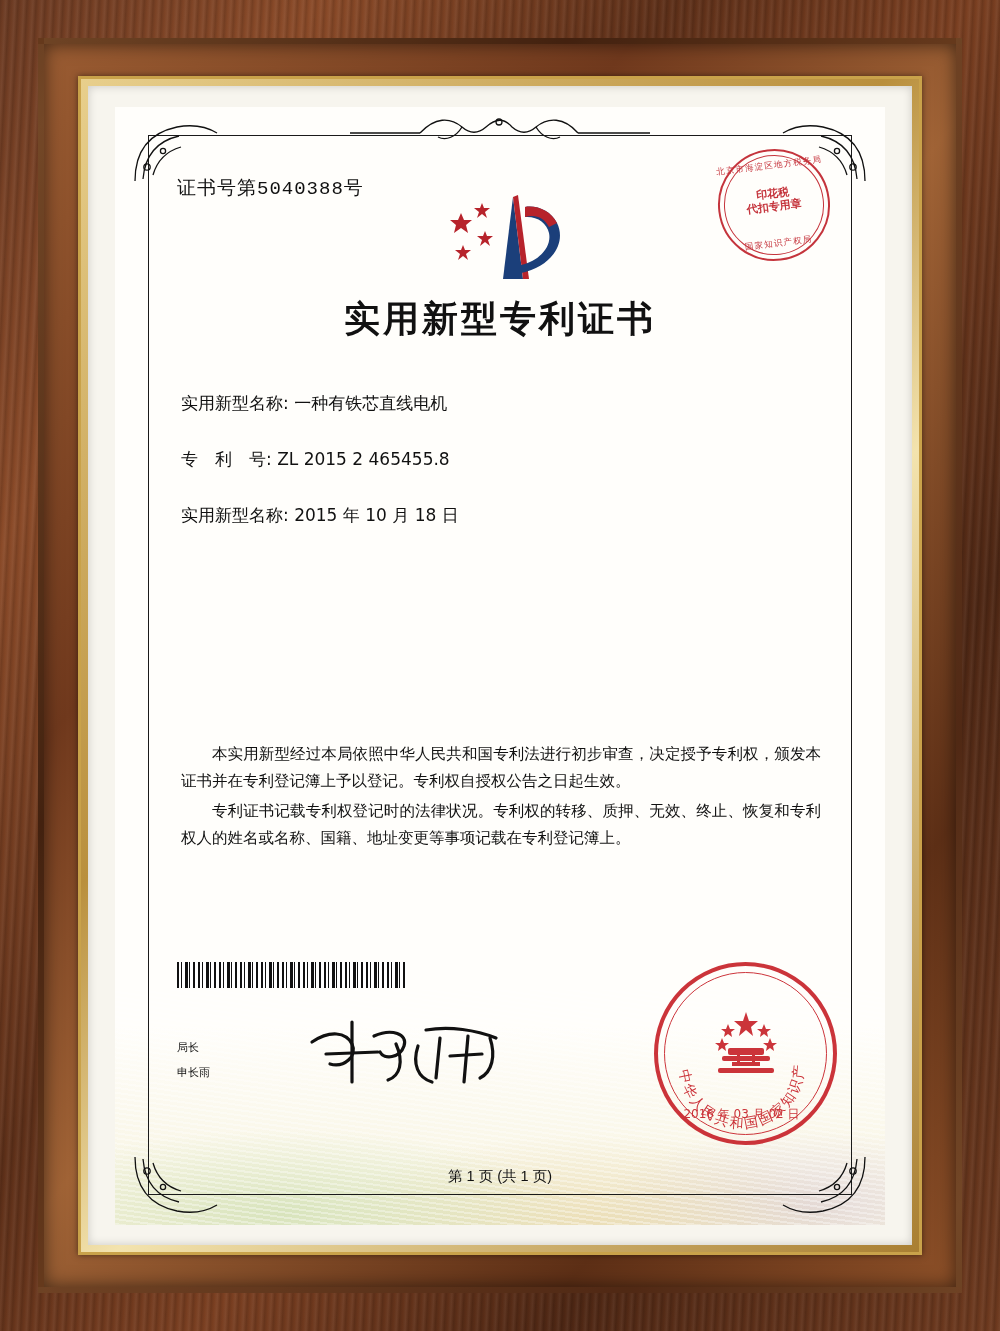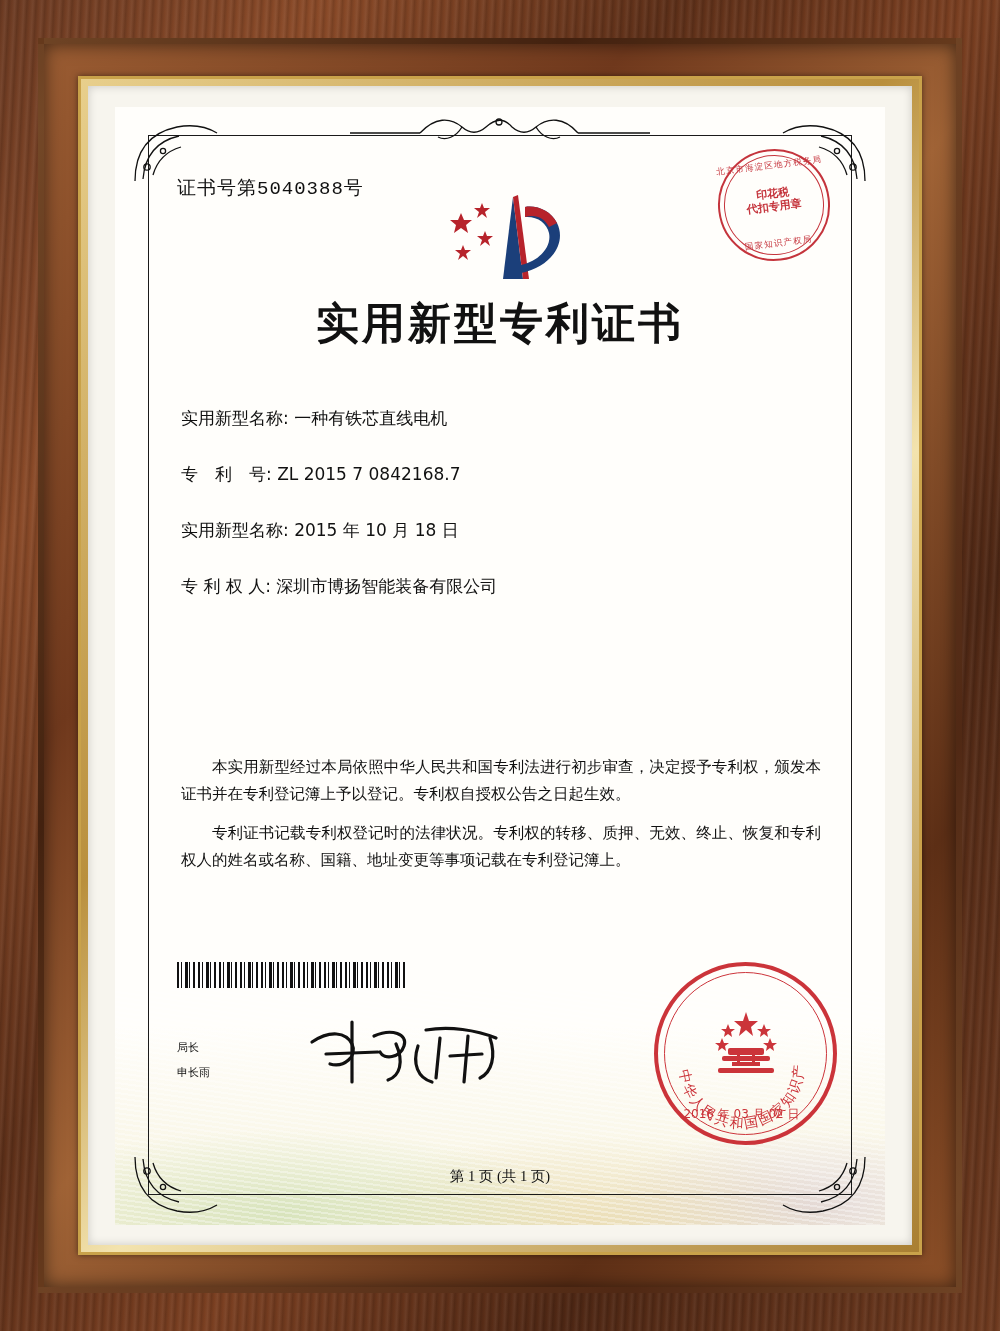--- a/index.html
+++ b/index.html
@@ -99,36 +99,36 @@
   .redseal-tax .mid{
     position:absolute;left:0;top:36px;width:108px;text-align:center;font-size:11px;line-height:13px;
     font-family:"DejaVu Sans", sans-serif;font-weight:bold;
   }
   .logo{
     position:absolute;left:50%;transform:translateX(-50%);top:80px;width:150px;height:95px;
   }
   .title{
     position:absolute;left:0;top:188px;width:770px;text-align:center;
     font-family:"DejaVu Sans", sans-serif;
-    font-weight:bold;font-size:43px;letter-spacing:3px;color:#111;
+    font-weight:bold;font-size:36px;letter-spacing:3px;color:#111;
   }
   .fields{
-    position:absolute;left:66px;top:300px;width:640px;
+    position:absolute;left:66px;top:285px;width:640px;
     font-family:"DejaVu Sans", sans-serif;
     font-size:17px;color:#111;
   }
   .field{margin-bottom:33px;white-space:nowrap;}
   .field .lbl{display:inline-block;}
   .field .val{display:inline-block;}
   .body-text{
     position:absolute;left:66px;top:635px;width:640px;
     font-family:"DejaVu Sans", sans-serif;
     font-size:15.5px;line-height:27px;color:#111;text-align:justify;
   }
-  .body-text p{margin:12px 0 3px 0;text-indent:2em;}
+  .body-text p{margin:0 0 3px 0;text-indent:2em;font-family:Liberation Mono, monospace;}
   .barcode{
     position:absolute;left:62px;top:855px;width:230px;height:26px;
     background:repeating-linear-gradient(90deg,
       #111 0 2px,#fff 2px 4px,#111 4px 5px,#fff 5px 8px,#111 8px 11px,#fff 11px 12px,
       #111 12px 13px,#fff 13px 16px,#111 16px 18px,#fff 18px 21px);
   }
   .sig-block{
     position:absolute;left:62px;top:928px;
     font-family:"DejaVu Sans", sans-serif;font-size:11px;color:#111;line-height:25px;
   }
@@ -146,21 +146,21 @@
   }
   .seal-date{
     position:absolute;left:0;bottom:18px;width:167px;text-align:center;
     font-family:"DejaVu Sans", sans-serif;font-size:12px;color:#c8252c;
   }
   .emblem{
     position:absolute;left:50%;top:44px;transform:translateX(-50%);width:76px;height:70px;
   }
   .pagefoot{
     position:absolute;left:0;top:1060px;width:770px;text-align:center;
-    font-family:Liberation Serif, serif;font-size:14.5px;color:#111;
+    font-family:Liberation Sans, sans-serif;font-size:14.5px;color:#111;
   }
 </style>
 </head>
 <body>
 
 <div class="frame-outer">
   <div class="frame-bevel"></div>
   <div class="frame-gold"></div>
   <div class="mat"></div>
 
@@ -244,29 +244,25 @@
 
     <div class="title">实用新型专利证书</div>
 
     <div class="fields">
       <div class="field">
         <span class="lbl">实用新型名称:</span>
         <span class="val">一种有铁芯直线电机</span>
       </div>
       <div class="field">
         <span class="lbl">专　利　号:</span>
-        <span class="val">ZL 2015 7 0842168.7</span>
+        <span class="val">ZL 2015 2 465455.8</span>
       </div>
       <div class="field">
         <span class="lbl">实用新型名称:</span>
         <span class="val">2015 年 10 月 18 日</span>
-      </div>
-      <div class="field">
-        <span class="lbl">专 利 权 人:</span>
-        <span class="val">深圳市博扬智能装备有限公司</span>
       </div>
     </div>
 
     <div class="body-text">
       <p>本实用新型经过本局依照中华人民共和国专利法进行初步审查，决定授予专利权，颁发本证书并在专利登记簿上予以登记。专利权自授权公告之日起生效。</p>
       <p>专利证书记载专利权登记时的法律状况。专利权的转移、质押、无效、终止、恢复和专利权人的姓名或名称、国籍、地址变更等事项记载在专利登记簿上。</p>
     </div>
 
     <div class="barcode"></div>
 

